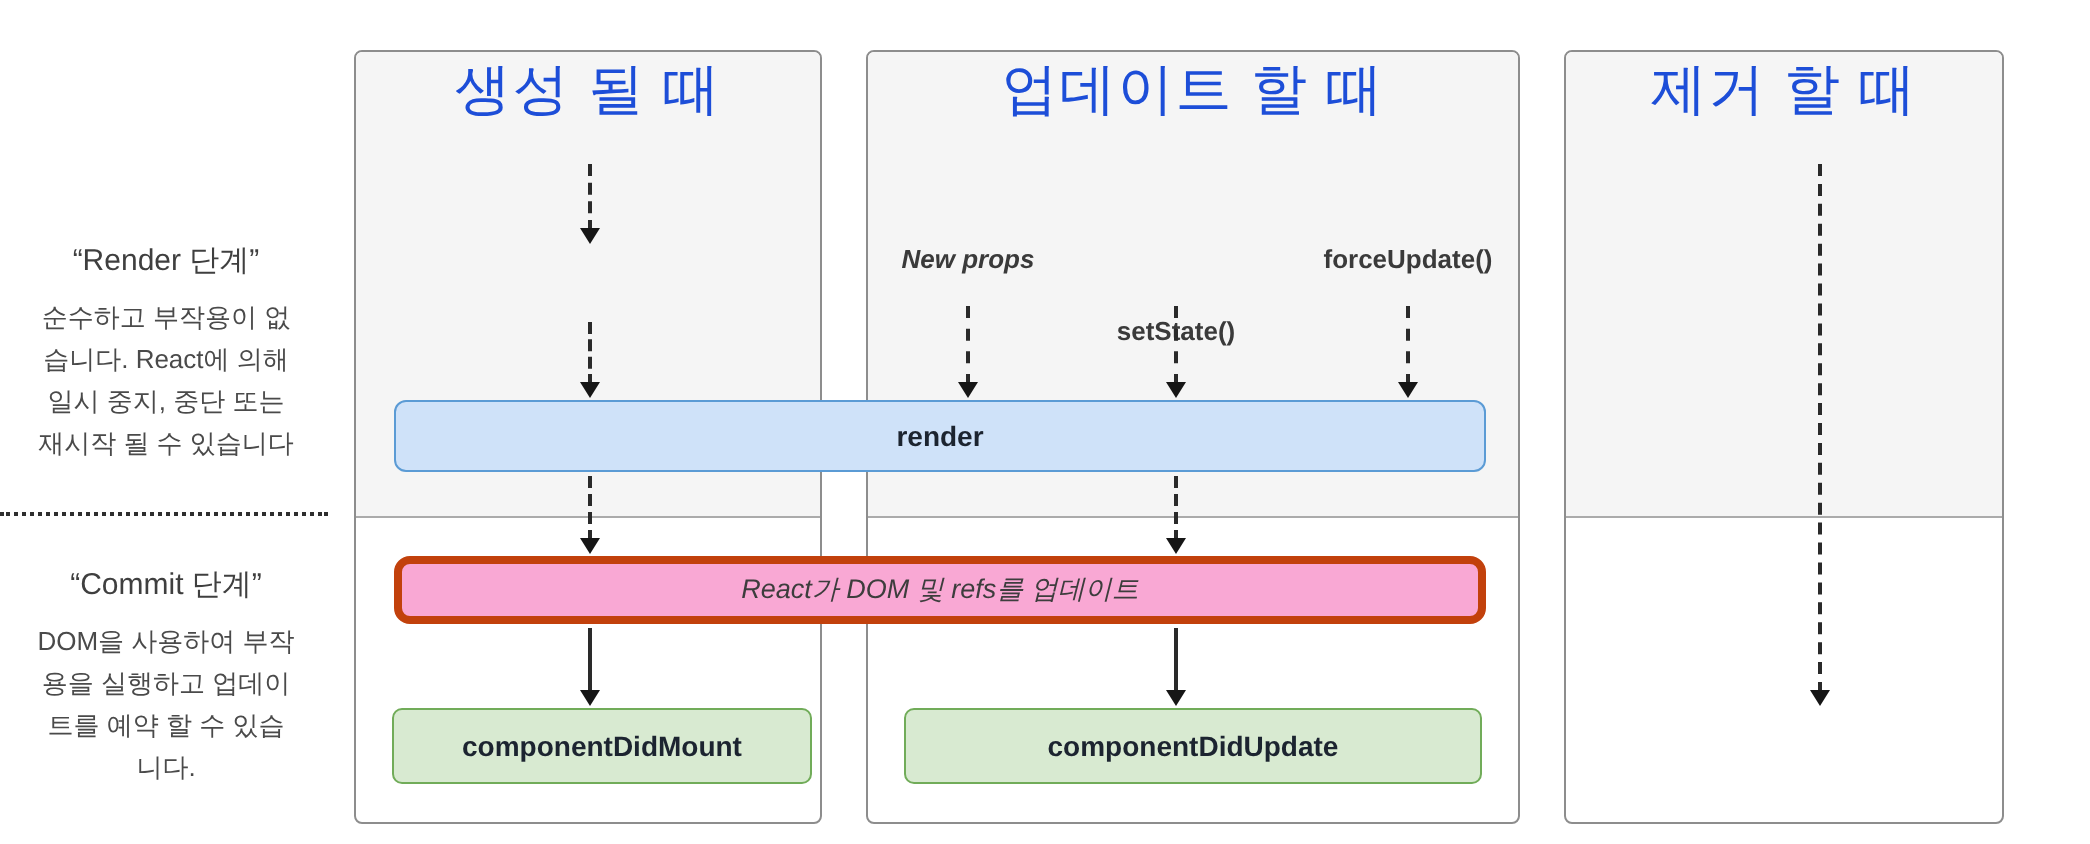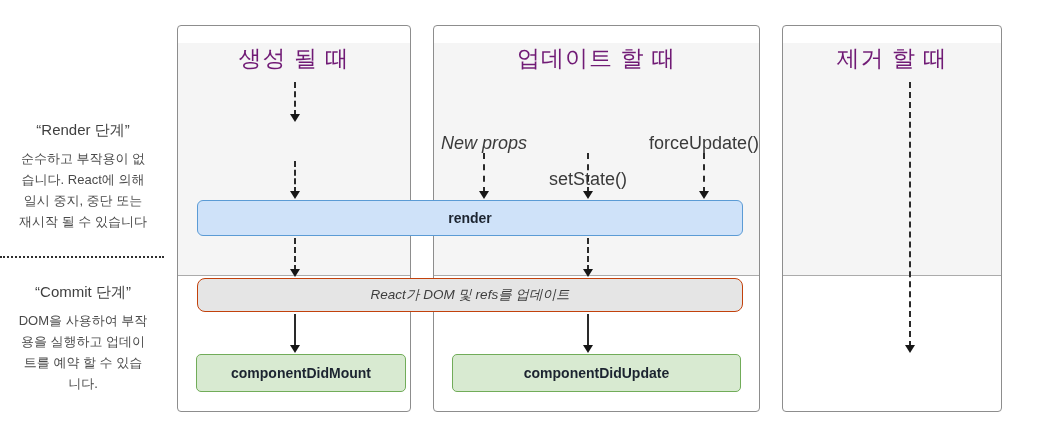--- a/index.html
+++ b/index.html
@@ -11,35 +11,35 @@
   .phase-title { position:absolute; width:166px; text-align:center; font-size:15px; color:#3f3f3f; }
   .phase-desc  { position:absolute; width:164px; text-align:center; font-size:13px; line-height:21px;
                  color:#4a4a4a; white-space:pre-line; }
   .phase-divider { position:absolute; left:0; top:256px; width:164px; height:0;
                  border-top:2px dotted #2e2e2e; }
 
   
   .col { position:absolute; top:25px; height:387px; border:1px solid #8d8d8d; border-radius:4px;
          background:#ffffff; overflow:hidden; }
   .col-top { height:233px; background:#f5f5f5; border-bottom:1px solid #ababab; }
-  .col-title { margin-top:17px; text-align:center; font-size:23px; color:#701a75; letter-spacing:1px; }
+  .col-title { margin-top:0; text-align:center; font-size:28px; color:#1d4ed8; letter-spacing:1px; }
   .col-mount   { left:177px; width:234px; }
   .col-update  { left:433px; width:327px; }
   .col-unmount { left:782px; width:220px; }
 
   
-  .trigger { position:absolute; top:133px; transform:translateX(-50%); font-size:18px;
-             color:#3a3a3a; white-space:nowrap; font-weight:400; }
+  .trigger { position:absolute; top:122px; transform:translateX(-50%); font-size:13px;
+             color:#3a3a3a; white-space:nowrap; font-weight:700; }
   .trigger.italic { font-style:italic; }
 
   
   .node { position:absolute; display:flex; align-items:center; justify-content:center;
           font-size:14px; font-weight:600; color:#1c2430; }
   .node-blue   { background:#cfe2f9; border:1px solid #5b9bd5; border-radius:6px; }
-  .node-yellow { background:#e5e5e5; border:1px solid #c2410c; border-radius:8px;
+  .node-yellow { background:#f9a8d4; border:4px solid #c2410c; border-radius:8px;
                  font-style:italic; font-weight:400; font-size:13.5px; color:#3d3d3d; }
   .node-green  { background:#d8ead1; border:1px solid #71ac59; border-radius:5px; }
 
   .box-constructor { left:197px; top:123px; width:197px; height:36px; }
   .box-render      { left:197px; top:200px; width:546px; height:36px; }
   .box-domupdate   { left:197px; top:278px; width:546px; height:34px; }
   .box-didmount    { left:196px; top:354px; width:210px; height:38px; }
   .box-didupdate   { left:452px; top:354px; width:289px; height:38px; }
   .box-willunmount { left:801px; top:354px; width:219px; height:38px; }
 

